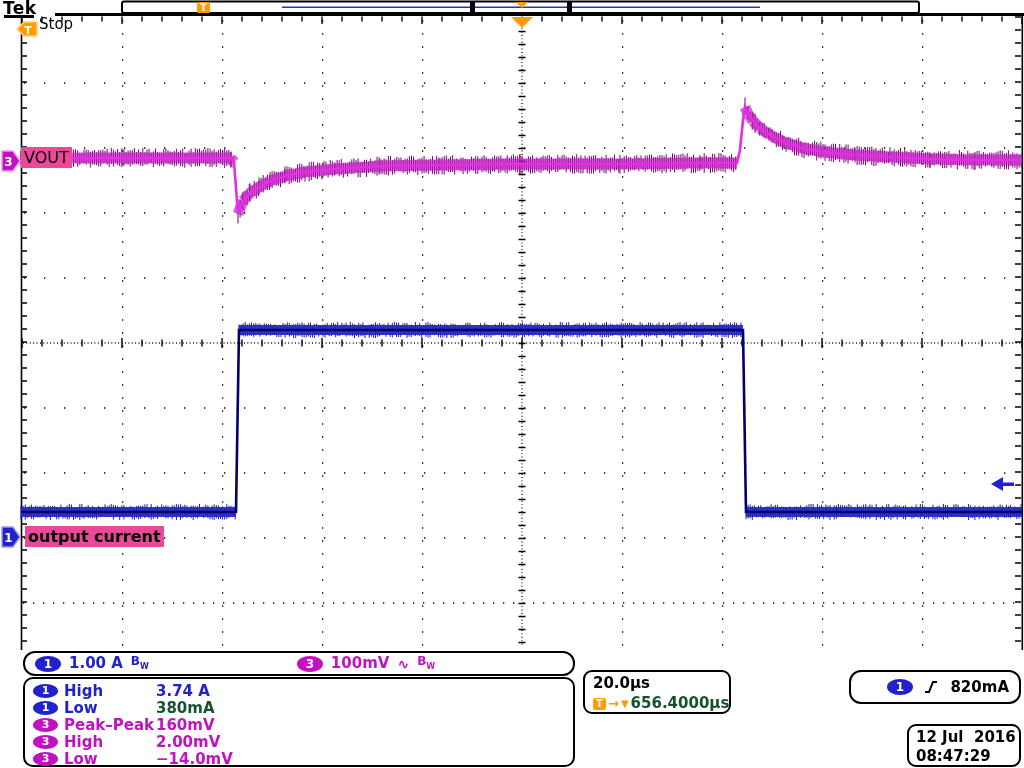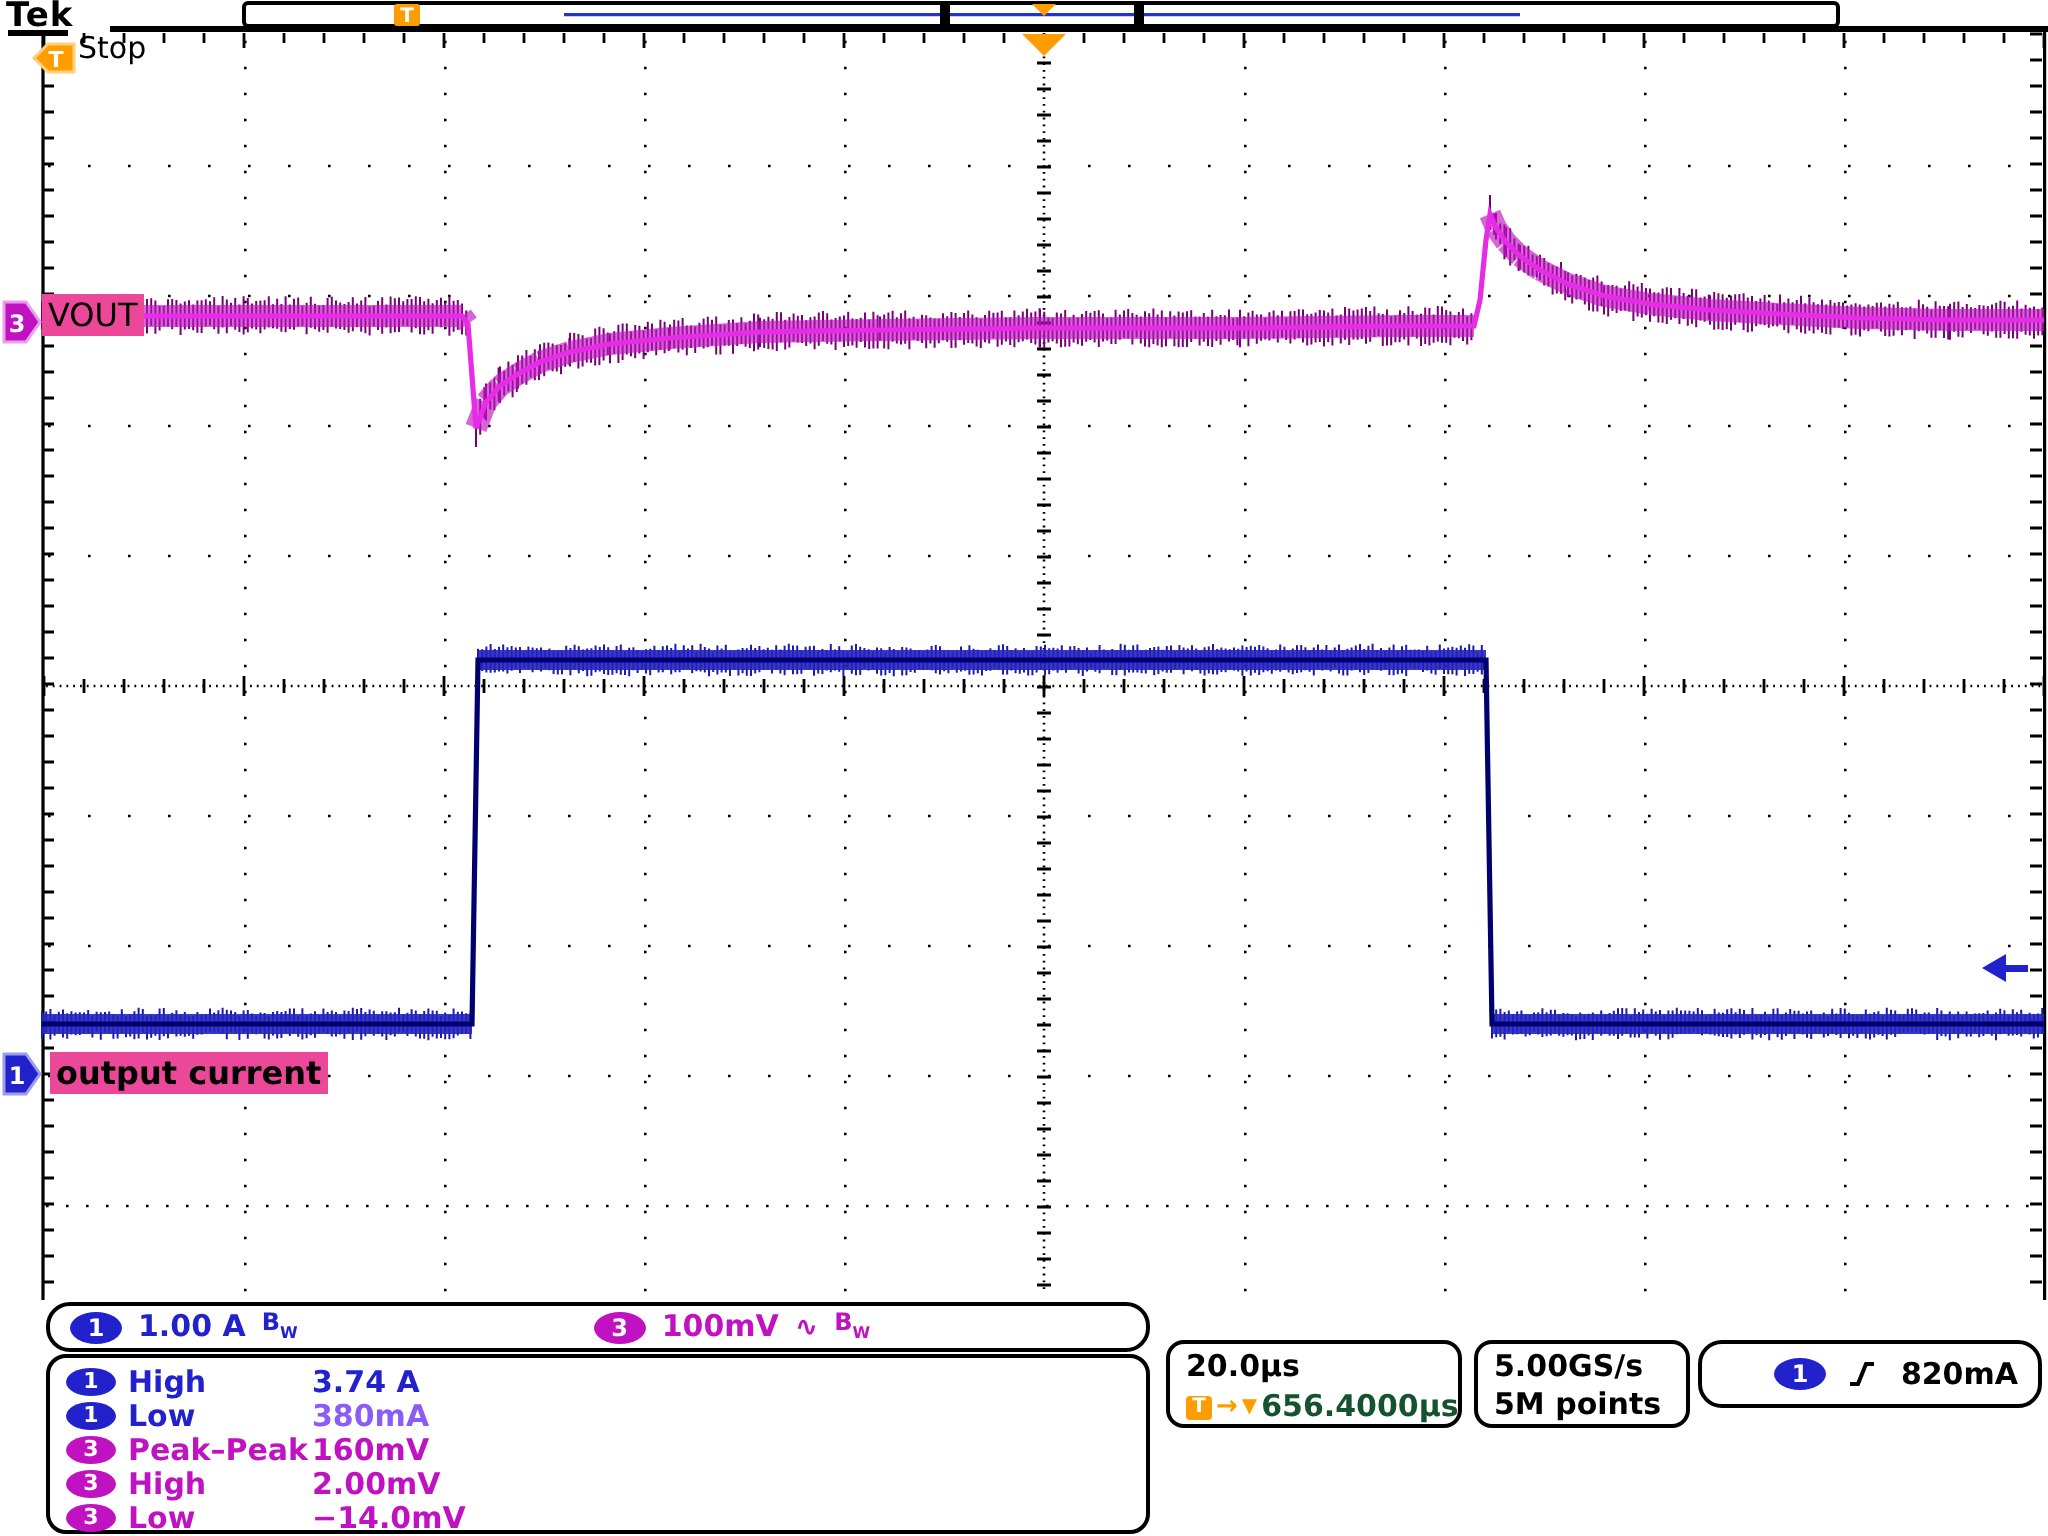--- a/index.html
+++ b/index.html
@@ -94,21 +94,21 @@
 
   <div class="box" id="measpanel" style="left:23px;top:677px;width:552px;height:90px;border-radius:10px;padding:3px 0 0 8px;">
     <div class="mrow">
       <span class="badge" style="background: rgb(34, 34, 204);">1</span>
       <span class="mlabel" style="color: rgb(34, 34, 204);">High</span>
       <span class="mvalue" style="color: rgb(34, 34, 204);">3.74 A</span>
     </div>
     <div class="mrow">
       <span class="badge" style="background: rgb(34, 34, 204);">1</span>
       <span class="mlabel" style="color: rgb(34, 34, 204);">Low</span>
-      <span class="mvalue" style="color: #8b5cf6;">380mA</span>
+      <span class="mvalue" style="color: #14532d;">380mA</span>
     </div>
     <div class="mrow">
       <span class="badge" style="background: rgb(192, 18, 192);">3</span>
       <span class="mlabel" style="color: rgb(192, 18, 192);">Peak–Peak</span>
       <span class="mvalue" style="color: rgb(192, 18, 192);">160mV</span>
     </div>
     <div class="mrow">
       <span class="badge" style="background: rgb(192, 18, 192);">3</span>
       <span class="mlabel" style="color: rgb(192, 18, 192);">High</span>
       <span class="mvalue" style="color: rgb(192, 18, 192);">2.00mV</span>
@@ -123,27 +123,27 @@
   <div class="box" style="left:583px;top:670px;width:148px;height:44px;border-radius:9px;padding:2px 0 0 8px;">
     <div class="bold15">20.0µs</div>
     <div class="tline2">
       <span class="tbox" style="background: rgb(255, 157, 0);">T</span>
       <span style="font-size: 13px; font-weight: bold; color: rgb(255, 157, 0);">→</span>
       <span style="font-size: 10px; color: rgb(255, 157, 0);">▼</span>
       <span class="bold15" style="color: #14532d;">656.4000µs</span>
     </div>
   </div>
 
-  <div class="box" style="left:737px;top:670px;width:108px;height:44px;border-radius:9px;padding:2px 0 0 8px;">
-    <div class="bold15">5.00GS/s</div>
-    <div class="bold15">5M points</div>
-  </div>
 
   <div class="box" style="left:849px;top:670px;width:172px;height:34px;border-radius:12px;display:flex;align-items:center;padding:0 10px;gap:10px;">
     <span class="badge" style="margin-left: 26px; background: rgb(34, 34, 204);">1</span>
     <svg width="16" height="16">
       <path d="M2,13 H6 L10,3 H14" stroke="#000" stroke-width="2" fill="none"></path>
     </svg>
     <span class="bold15" style="margin-left:auto;">820mA</span>
   </div>
 
+  <div class="box" style="left:907px;top:724px;width:114px;height:43px;border-radius:9px;padding:2px 0 0 7px;">
+    <div class="bold15">12 Jul  2016</div>
+    <div class="bold15">08:47:29</div>
+  </div>
 
 </div>
 
 </body></html>

